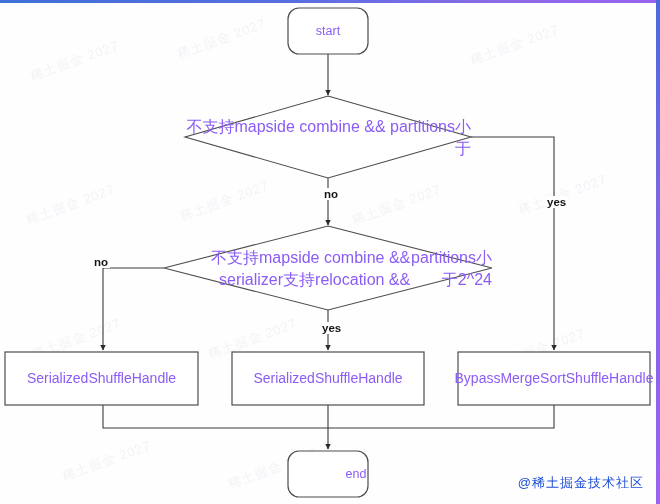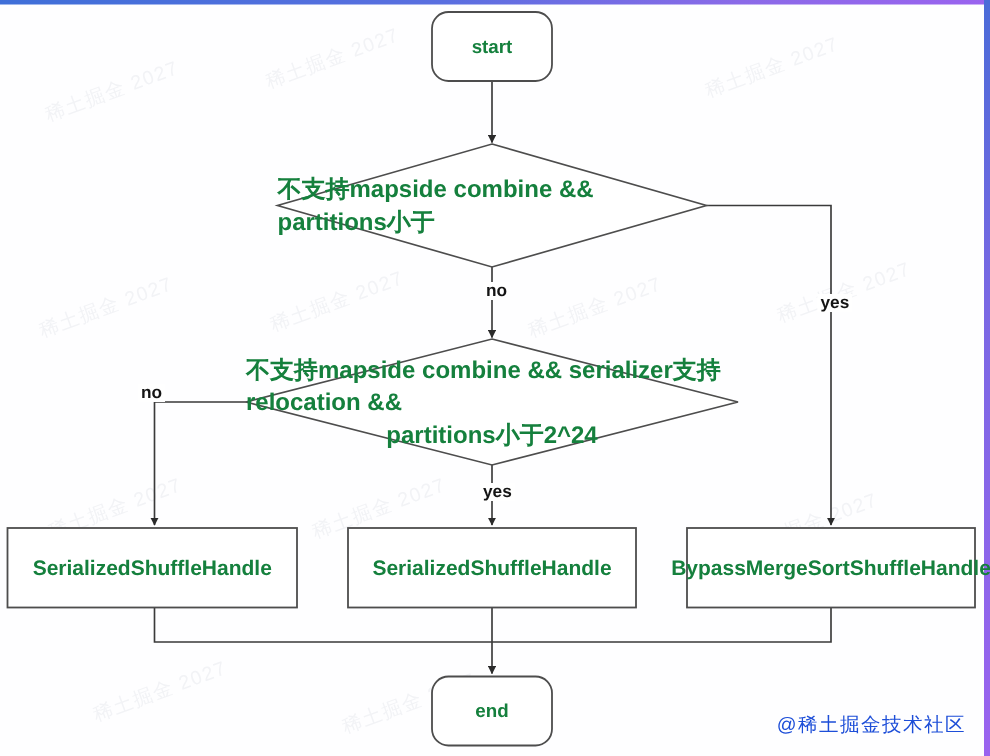--- a/index.html
+++ b/index.html
@@ -33,25 +33,24 @@
   .diagram-svg {
     position: absolute;
     left: 0; top: 0;
   }
   
   .node-text {
     position: absolute;
     display: flex;
     align-items: center;
     justify-content: center;
-    text-align: left;
-    color: #15803d;
+    text-align: right;
+    color: #8b5cf6;
     line-height: 1.35;
     pointer-events: none;
-    font-weight: bold;
   }
   .t-terminal { font-size: 12.5px; }
   .t-box { font-size: 14px; }
   .t-diamond { font-size: 16px; }
   .edge-label {
     position: absolute;
     font-size: 11.5px;
     color: #141414;
     font-weight: 600;
     background: #ffffff;
@@ -138,30 +137,30 @@
 
     <rect x="288" y="451" width="80" height="46" rx="11" ry="11" fill="#ffffff" stroke="#4d4d4d" stroke-width="1.2"></rect>
   </svg>
 
   <div class="node-text t-terminal" style="left:288px; top:8px; width:80px; height:46px;">start</div>
 
   <div class="node-text t-diamond" style="left:185px; top:112px; width:286px; height:52px; flex-direction:column;">
     <span>不支持mapside combine &amp;&amp;  partitions小于</span>
   </div>
 
-  <div class="node-text t-diamond" style="left:164px; top:243px; width:328px; height:52px; flex-direction:column;">
+  <div class="node-text t-diamond" style="left:164px; top:243px; width:328px; height:52px; flex-direction:row;">
     <span>不支持mapside combine &amp;&amp;  serializer支持relocation &amp;&amp;</span>
     <span>partitions小于2^24</span>
   </div>
 
   <div class="node-text t-box" style="left:5px; top:352px; width:193px; height:53px;">SerializedShuffleHandle</div>
   <div class="node-text t-box" style="left:232px; top:352px; width:192px; height:53px;">SerializedShuffleHandle</div>
   <div class="node-text t-box" style="left:458px; top:352px; width:192px; height:53px;">BypassMergeSortShuffleHandle</div>
 
-  <div class="node-text t-terminal" style="left:288px; top:451px; width:80px; height:46px;">end</div>
+  <div class="node-text t-terminal" style="left:288px; top:451px; width:80px; height:46px;padding-left:28px;">end</div>
 
   <div class="edge-label" style="left:322px; top:188px;">no</div>
   <div class="edge-label" style="left:545px; top:196px;">yes</div>
   <div class="edge-label" style="left:92px; top:256px;">no</div>
   <div class="edge-label" style="left:320px; top:322px;">yes</div>
 
   <div class="watermark-main">@稀土掘金技术社区</div>
 
 </div>
 

